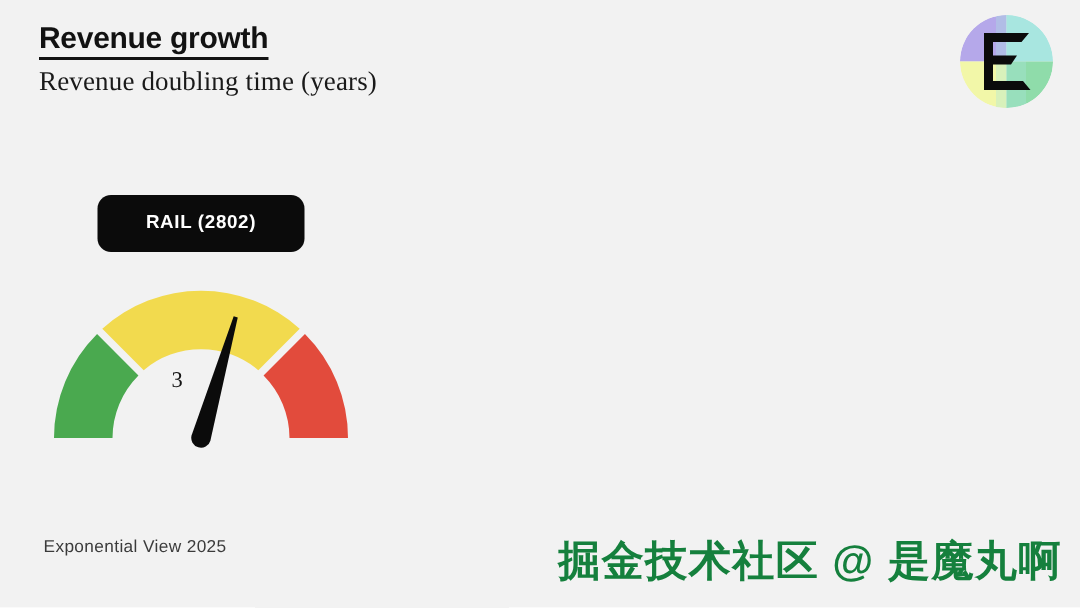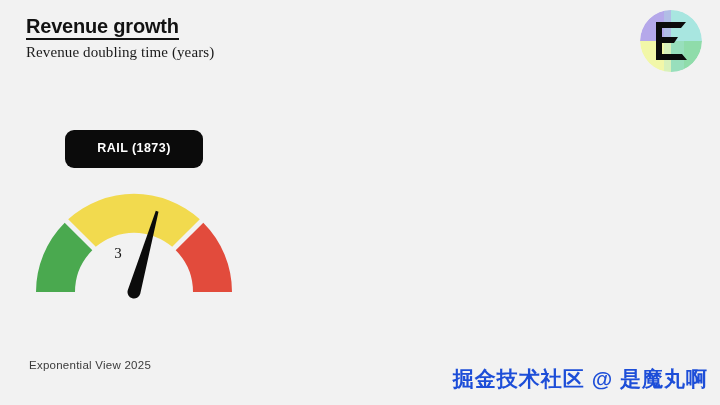--- a/index.html
+++ b/index.html
@@ -36,21 +36,21 @@
     letter-spacing: -0.2px;
     border-bottom: 2px solid #121212;
     padding-bottom: 1px;
     line-height: 1.05;
   }
   #subtitle {
     position: absolute;
     left: 26px;
     top: 44px;
     font-family: "Liberation Serif", serif;
-    font-size: 15px;
+    font-size: 18px;
     color: #1a1a1a;
     letter-spacing: 0.1px;
   }
 
   
   #logo {
     position: absolute;
     right: 18px;
     top: 10px;
     width: 62px;
@@ -112,23 +112,23 @@
     left: 29px;
     bottom: 34px;
     font-size: 11.5px;
     color: #3b3b3b;
     letter-spacing: 0.25px;
   }
   #watermark {
     position: absolute;
     right: 12px;
     bottom: 12px;
-    font-size: 21px;
+    font-size: 28px;
     font-weight: bold;
-    color: #1d4ed8;
+    color: #15803d;
     letter-spacing: 1px;
     white-space: nowrap;
   }
 </style>
 </head>
 <body>
 
 <div id="slide" style="background: rgb(242, 242, 242);">
 
   <div id="header">
@@ -151,21 +151,21 @@
         <rect x="24" y="0" width="20" height="62" fill="#a8e6e0" opacity="0.35"></rect>
         <g fill="#0b0b0b">
           <path d="M16 12 L46 12 L41 18 L22 18 L22 27 L38 27 L34 33 L22 33 L22 44 L42 44 L47 50 L16 50 Z"></path>
         </g>
         <path d="M16 12 L46 12 L41 18 L22 18 Z" fill="#ffffff" opacity="0.0"></path>
       </g>
     </svg>
   </div>
 
   <div class="panel" id="panel-0">
-    <div class="pill">RAIL (1873)</div>
+    <div class="pill">RAIL (2802)</div>
     <div class="gauge-wrap">
       <svg width="232" height="112" viewBox="0 0 232 112">
         <path d="M 18 104 A 98 98 0 0 1 46.7 34.7 L 74.3 62.3 A 59 59 0 0 0 57 104 Z" fill="#4aa94f"></path>
         <path d="M 50.2 31.2 A 98 98 0 0 1 181.8 31.2 L 154.2 58.8 A 59 59 0 0 0 77.8 58.8 Z" fill="#f2da4e"></path>
         <path d="M 185.3 34.7 A 98 98 0 0 1 214 104 L 175 104 A 59 59 0 0 0 157.7 62.3 Z" fill="#e24b3c"></path>
         <text class="gauge-value" x="100" y="70">3</text>
         <g transform="translate(116,104) rotate(-74)">
           <path d="M 0 -6.5 L 84 -1.4 L 84 1.4 L 0 6.5 A 6.5 6.5 0 0 1 0 -6.5 Z" fill="#0b0b0b"></path>
         </g>
       </svg>

